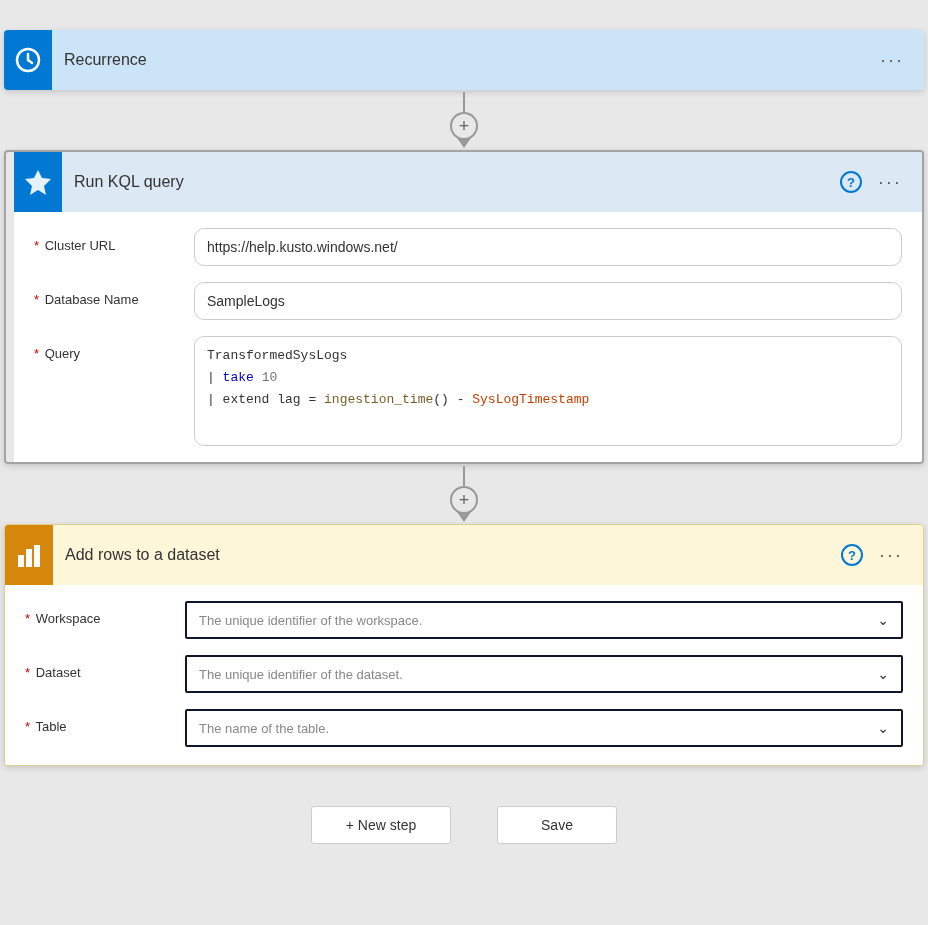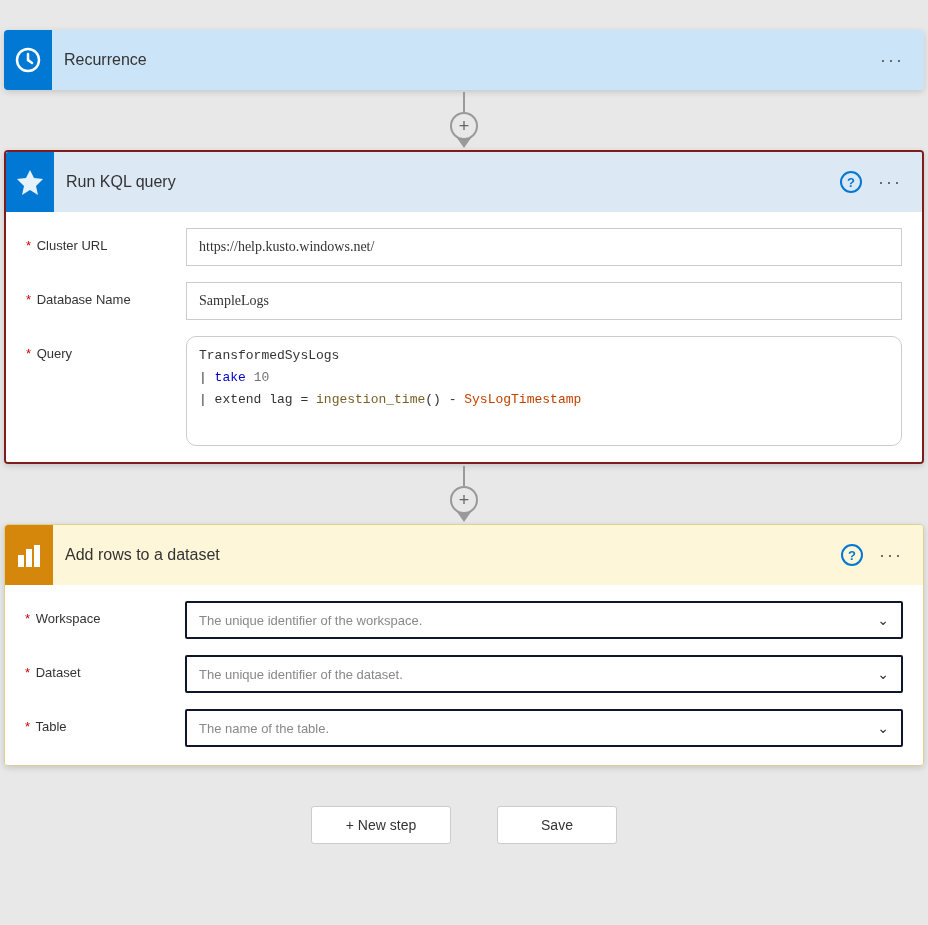--- a/index.html
+++ b/index.html
@@ -89,21 +89,22 @@
       display: flex;
       align-items: center;
       justify-content: center;
       margin-left: -16px;
       margin-right: 12px;
       flex-shrink: 0;
     }
 
     
     .kql-card {
-      border: 2px solid #7f1d1d;
+      border: 2px solid #a3a3a3;
+      padding-left: 8px;
     }
 
     .kql-card .card-header {
       background: #dce9f5;
     }
 
     .kql-icon-box {
       background: #0078d4;
       width: 48px;
       height: 60px;
@@ -140,28 +141,27 @@
     }
 
     .field-label .required {
       color: #c00;
       margin-right: 2px;
     }
 
     .field-input {
       flex: 1;
       border: 1px solid #ccc;
-      border-radius: 0;
+      border-radius: 10px;
       padding: 8px 12px;
       font-size: 14px;
       color: #333;
       background: #fff;
       outline: none;
       min-height: 38px;
-      font-family: Liberation Serif, serif;
     }
 
     .query-content {
       flex: 1;
       border: 1px solid #ccc;
       border-radius: 10px;
       background: #fff;
       padding: 8px 12px;
       min-height: 110px;
       font-family: 'Consolas', 'Courier New', monospace;

